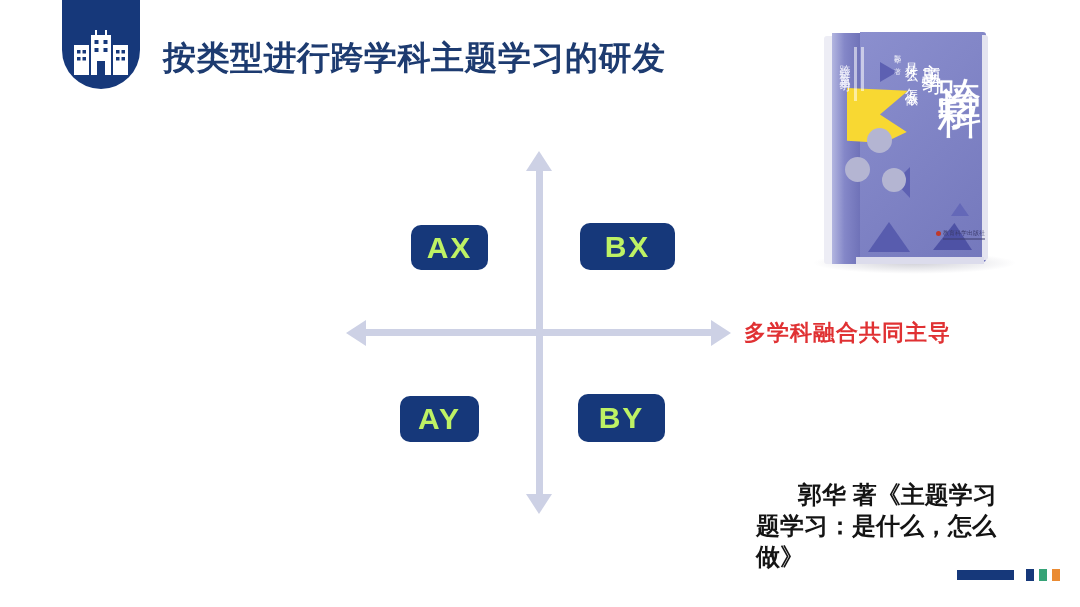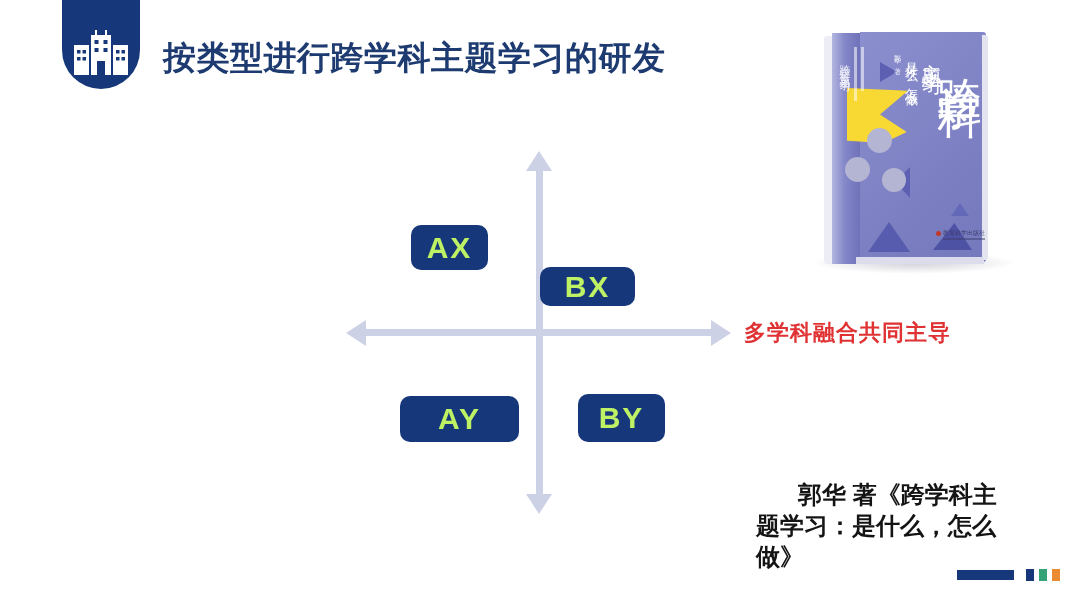--- a/index.html
+++ b/index.html
@@ -43,22 +43,22 @@
   .ah.up{left:526px;top:151px;border-left:13px solid transparent;border-right:13px solid transparent;border-bottom:20px solid var(--arrow);}
   .ah.down{left:526px;top:494px;border-left:13px solid transparent;border-right:13px solid transparent;border-top:20px solid var(--arrow);}
   .ah.west{left:346px;top:320px;border-top:13px solid transparent;border-bottom:13px solid transparent;border-right:20px solid var(--arrow);}
   .ah.east{left:711px;top:320px;border-top:13px solid transparent;border-bottom:13px solid transparent;border-left:20px solid var(--arrow);}
   .qbox{
     position:absolute;background:var(--navy);border-radius:10px;
     color:#bef264;font-size:30px;font-weight:bold;letter-spacing:2px;
     display:flex;align-items:center;justify-content:center;
   }
   .qbox.ax{left:411px;top:225px;width:77px;height:45px;}
-  .qbox.bx{left:540px;top:223px;width:95px;height:39px;margin-top:44px;}
-  .qbox.ay{left:400px;top:396px;width:119px;height:46px;}
+  .qbox.bx{left:580px;top:223px;width:95px;height:47px;}
+  .qbox.ay{left:400px;top:396px;width:79px;height:46px;}
   .qbox.by{left:578px;top:394px;width:87px;height:48px;}
   
   .book-shadow{
     position:absolute;left:812px;top:252px;width:205px;height:22px;
     background:radial-gradient(ellipse at center,rgba(90,90,115,0.28) 0%,rgba(90,90,115,0) 70%);
   }
   .book{position:absolute;left:824px;top:30px;width:168px;height:236px;}
   .page-edge-left{position:absolute;left:0;top:6px;width:8px;height:228px;background:#ededf5;border-radius:3px 0 0 3px;}
   .spine{position:absolute;left:8px;top:3px;width:28px;height:231px;
     background:linear-gradient(90deg,#b3b6e0 0%,#8487c8 45%,#6f72b8 100%);}
@@ -178,21 +178,21 @@
     <div class="vtext cov-author">郭华 著</div>
 
     <div class="pub">
       <span class="pub-mark"></span>
       <span class="pub-name">教育科学出版社</span>
     </div>
     <div class="pub-line"></div>
   </div>
 
   <div class="caption">
-    <div class="cap-line">郭华 著《跨学科主</div>
+    <div class="cap-line">郭华 著《主题学习</div>
     <div class="cap-line">题学习：是什么，怎么</div>
     <div class="cap-line">做》</div>
   </div>
 
   <div class="footer-bar"></div>
   <div class="footer-sq sq-navy"></div>
   <div class="footer-sq sq-green"></div>
   <div class="footer-sq sq-orange"></div>
 
 </div>

